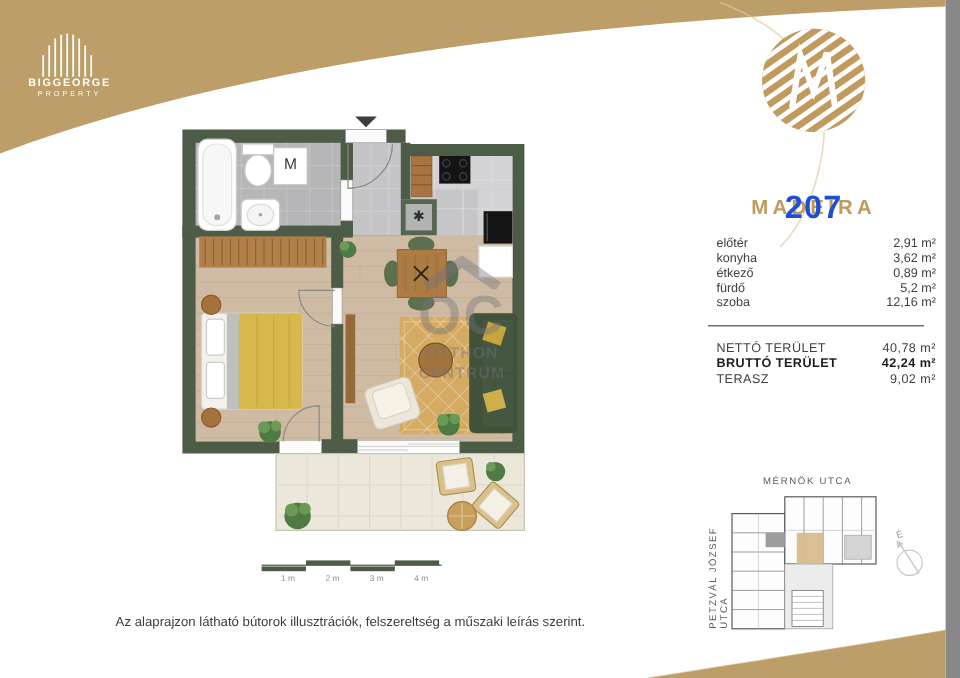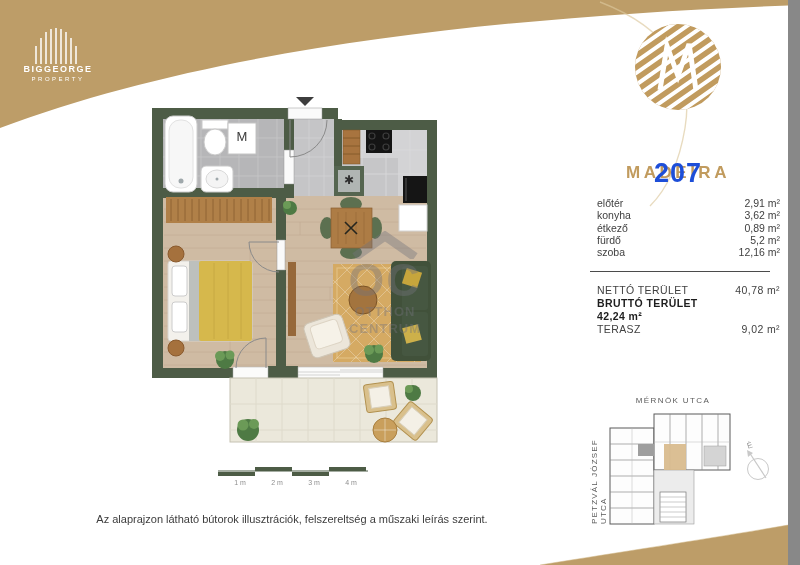--- a/index.html
+++ b/index.html
@@ -12,21 +12,21 @@
   .bg-sub{font-size:6px;letter-spacing:2.5px;color:#fff;text-align:center;margin-top:2px;}
   
   .md-name{font-size:17px;font-weight:bold;letter-spacing:3.5px;color:#c19b5e;text-align:center;}
   .md-sub{font-size:9.5px;letter-spacing:4px;color:#c19b5e;text-align:center;}
   .unit{font-size:27px;font-weight:800;color:#1d4ed8;text-align:center;letter-spacing:1px;}
   
   .rooms{width:183px;font-size:10.5px;line-height:12.3px;color:#414141;}
   .rooms .row{display:flex;justify-content:space-between;gap:16px;}
   .totals{width:183px;font-size:10.5px;line-height:13px;color:#414141;margin-top:6px;}
   .totals .row{display:flex;justify-content:space-between;letter-spacing:.4px;}
-  .totals .row.bold{font-weight:bold;color:#1d1d1d;flex-direction:column;}
+  .totals .row.bold{font-weight:bold;color:#1d1d1d;}
   .divider{border-top:1.2px solid #4b4b4b;}
   
   .scale-label{font-size:7px;color:#8f8f8f;text-align:center;}
   .street{font-size:8px;letter-spacing:1.4px;color:#5a5a5a;text-align:center;}
   .street-vert{writing-mode:vertical-rl;transform:rotate(180deg);font-size:8px;
                letter-spacing:1.2px;color:#5a5a5a;}
   .compass-label{font-size:8px;color:#9a9a9a;transform:rotate(-18deg);}
   .washer-label{font-size:13px;color:#3a3a3a;text-align:center;font-weight:500;}
   .appliance-symbol{font-size:12px;color:#2f2f2f;text-align:center;}
   .footer{font-size:11px;line-height:14px;color:#3c3c3c;text-align:center;}
@@ -326,21 +326,21 @@
     </div>
     <div class="row">
       <span>TERASZ</span>
       <span>9,02 m²</span>
     </div>
   </div>
 
   <div class="abs washer-label" style="left:229px;top:129px;width:26px;">M</div>
   <div class="abs appliance-symbol" style="left:337px;top:173px;width:24px;">✱</div>
 
-  <div class="abs watermark" style="left:330px;top:231px;">
+  <div class="abs watermark" style="left:330px;top:213px;">
     <svg width="70" height="28" viewBox="0 0 70 28" style="margin:0 auto;display:block">
       <polyline points="5,26 35,5 65,26" fill="none" stroke="#73737c" stroke-width="9"></polyline>
     </svg>
     <div class="wm-mark">OC</div>
     <div class="wm-word">OTTHON</div>
     <div class="wm-word">CENTRUM</div>
   </div>
 
   <div class="abs scale-label" style="left:225px;top:479px;width:30px;">1 m</div>
   <div class="abs scale-label" style="left:262px;top:479px;width:30px;">2 m</div>

